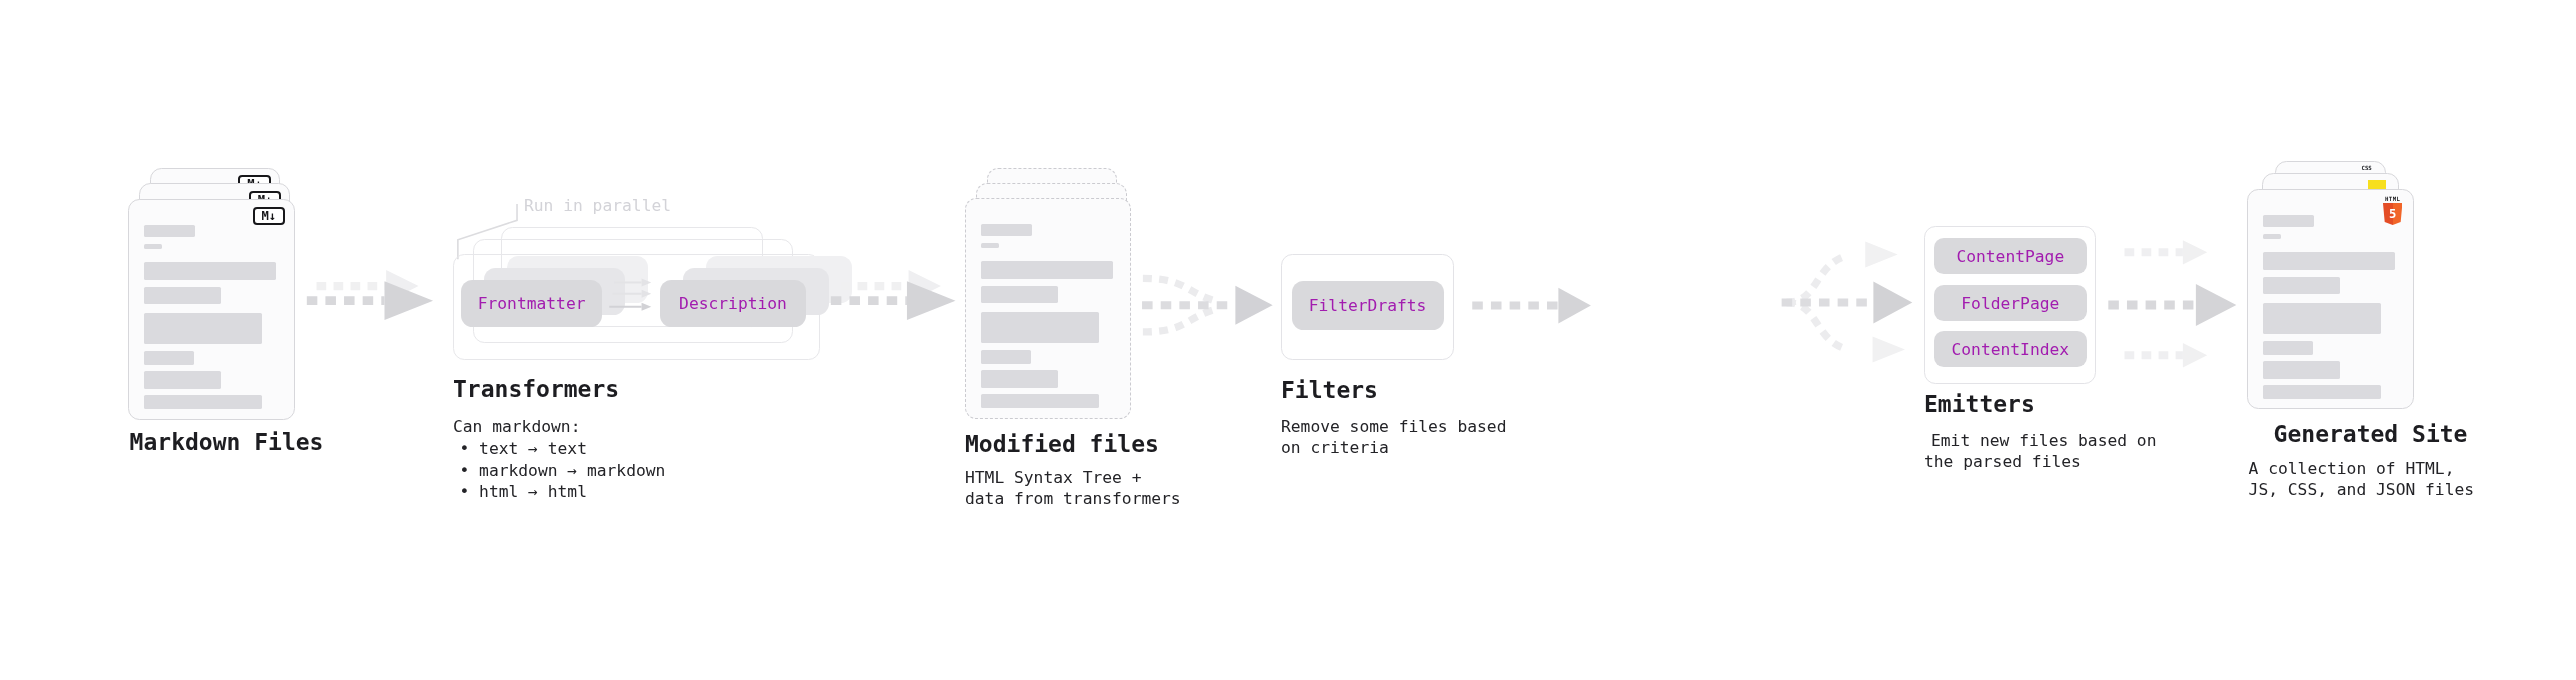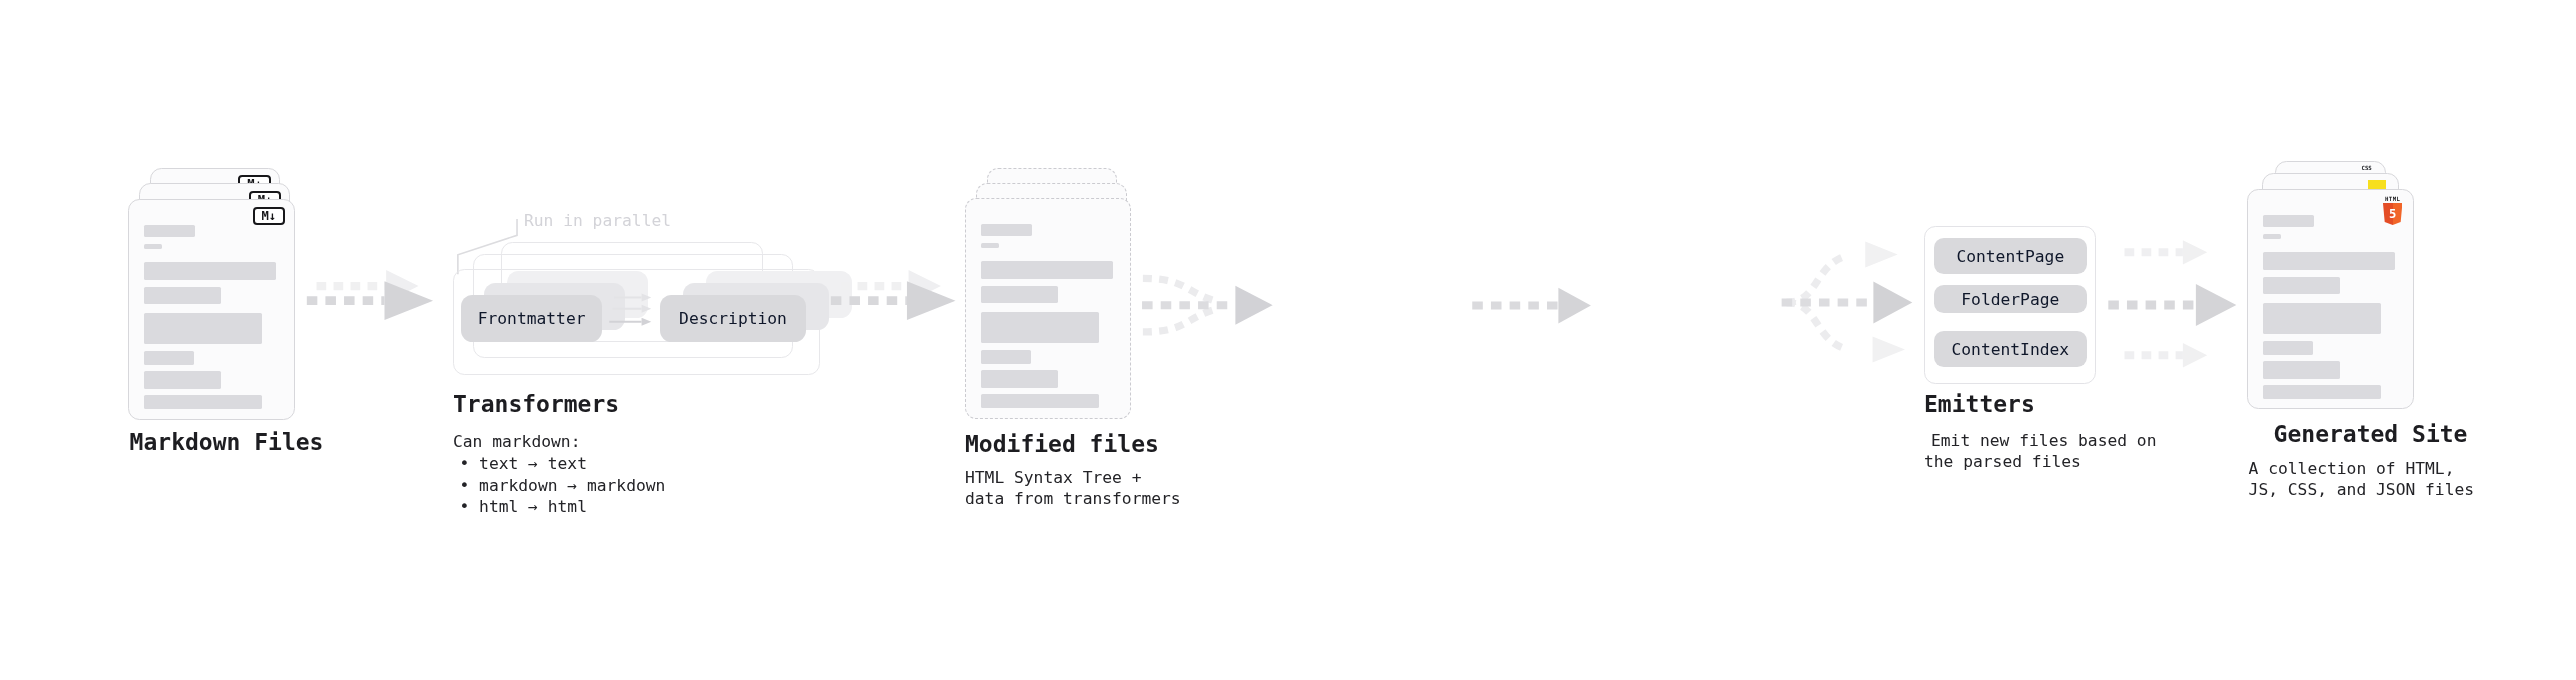--- a/index.html
+++ b/index.html
@@ -23,21 +23,21 @@
   .b7{width:77px;height:18px;margin-bottom:6.5px;}
   .b8{width:118px;height:14px;}
 
   
   .stage-title{position:absolute;font-size:23px;font-weight:700;letter-spacing:0;white-space:nowrap;color:#1d1d21;}
   .stage-sub{position:absolute;font-size:16.3px;line-height:21px;white-space:nowrap;color:#232327;}
   .note{position:absolute;font-size:16.3px;color:#d3d3d8;white-space:nowrap;}
 
   
   .chip{position:absolute;background:#d9d9dc;border-radius:11.4px;display:flex;align-items:center;justify-content:center;
-        font-size:16.3px;color:#0f172a;box-sizing:border-box;white-space:nowrap;}
+        font-size:16.3px;color:#a21caf;box-sizing:border-box;white-space:nowrap;}
   .chip.g1{background:#e6e6e9;}
   .chip.g2{background:#f0f0f2;}
   .container-box{position:absolute;border:1.6px solid #e7e7ea;border-radius:11.4px;box-sizing:border-box;}
   .outline-box{position:absolute;border:1.6px solid #e3e3e7;border-radius:11.4px;box-sizing:border-box;background:#ffffff;}
 
   
   .md-badge{position:absolute;top:6.5px;width:32.5px;height:18.7px;border:2px solid #17171a;border-radius:4.1px;background:#ffffff;
             color:#17171a;font-weight:700;font-size:12.2px;display:flex;align-items:center;justify-content:center;box-sizing:border-box;}
   .html5-badge{position:absolute;top:5.7px;right:9.8px;width:21px;text-align:center;}
   .html5-word{font-size:5.7px;font-weight:700;letter-spacing:0.4px;color:#17171a;line-height:6.5px;}
@@ -77,21 +77,21 @@
     <div class="stage-title" style="left:1.6px;top:268px;">Markdown Files</div>
   </div>
 
   <svg class="abs" style="left:305px;top:244px;" width="138" height="85" viewBox="0 0 170 105">
     <line x1="14" y1="52" x2="100" y2="52" stroke="#f0f0f1" stroke-width="10" stroke-dasharray="12 9"></line>
     <polygon points="100,32 140,52 100,72" fill="#efeff1"></polygon>
     <line x1="2" y1="70" x2="98" y2="70" stroke="#d8d8db" stroke-width="11" stroke-dasharray="13 10"></line>
     <polygon points="98,46 158,70 98,94" fill="#d4d4d7"></polygon>
   </svg>
 
-  <div class="group" style="left:453px;top:208px;width:382px;height:309px;">
+  <div class="group" style="left:453px;top:193px;width:382px;height:309px;">
     <div class="note" style="left:71px;top:3.3px;">Run in parallel</div>
     <svg class="abs" style="left:0;top:11.4px;" width="77" height="65" viewBox="0 0 95 80">
       <polyline points="79,0 79,20 6,44 6,68" fill="none" stroke="#dcdcdf" stroke-width="2"></polyline>
     </svg>
     <div class="container-box" style="left:48px;top:34px;width:262px;height:100px;"></div>
     <div class="container-box" style="left:20.3px;top:46px;width:320px;height:104px;"></div>
     <div class="container-box" style="left:0;top:61px;width:367px;height:106px;"></div>
 
     <div class="chip g2" style="left:54px;top:63px;width:141px;height:47px;"></div>
     <div class="chip g1" style="left:31px;top:75px;width:141px;height:47px;"></div>
@@ -144,40 +144,47 @@
     <div class="stage-sub" style="left:0;top:327px;">data from transformers</div>
   </div>
 
   <svg class="abs" style="left:1138px;top:237px;" width="142" height="138" viewBox="0 0 175 170">
     <path d="M 6,51 C 62,51 58,70 100,80" fill="none" stroke="#ebebed" stroke-width="9" stroke-dasharray="11 9"></path>
     <path d="M 6,117 C 62,117 58,98 100,88" fill="none" stroke="#ebebed" stroke-width="9" stroke-dasharray="11 9"></path>
     <line x1="5" y1="84" x2="120" y2="84" stroke="#dcdcdf" stroke-width="10" stroke-dasharray="13 10"></line>
     <polygon points="120,60 166,84 120,108" fill="#d2d2d6"></polygon>
   </svg>
 
+  <div class="group" style="left:1281px;top:254px;width:203px;height:219px;">
+    <div class="outline-box" style="left:0;top:0;width:173px;height:106px;"></div>
+    <div class="chip" style="left:10.6px;top:27px;width:152px;height:49px;">FilterDrafts</div>
+    <div class="stage-title" style="left:0;top:123px;">Filters</div>
+    <div class="stage-sub" style="left:0;top:162px;">Remove some files based</div>
+    <div class="stage-sub" style="left:0;top:183px;">on criteria</div>
+  </div>
 
   <svg class="abs" style="left:1469px;top:268px;" width="130" height="75" viewBox="0 0 160 92">
     <line x1="4" y1="46" x2="110" y2="46" stroke="#dadadd" stroke-width="10" stroke-dasharray="13 10"></line>
     <polygon points="110,24 150,46 110,68" fill="#d4d4d7"></polygon>
   </svg>
 
 
   <svg class="abs" style="left:1780px;top:221px;" width="138" height="163" viewBox="0 0 170 200">
     <path d="M 8,100 C 48,100 42,52 84,42" fill="none" stroke="#ececee" stroke-width="9" stroke-dasharray="11 9"></path>
     <polygon points="105,25 145,41 105,57" fill="#f1f1f2"></polygon>
     <path d="M 8,100 C 48,100 42,148 84,158" fill="none" stroke="#ececee" stroke-width="9" stroke-dasharray="11 9"></path>
     <polygon points="114,142 154,158 114,174" fill="#f1f1f2"></polygon>
     <line x1="2" y1="100" x2="115" y2="100" stroke="#dcdcdf" stroke-width="10" stroke-dasharray="13 10"></line>
     <polygon points="115,74 163,100 115,126" fill="#d2d2d5"></polygon>
   </svg>
 
   <div class="group" style="left:1924px;top:226px;width:203px;height:260px;">
     <div class="outline-box" style="left:0;top:0;width:172px;height:158px;"></div>
     <div class="chip" style="left:9.8px;top:12.2px;width:153px;height:36px;border-radius:9.8px;">ContentPage</div>
-    <div class="chip" style="left:9.8px;top:59px;width:153px;height:28px;border-radius:9.8px;">FolderPage</div>
+    <div class="chip" style="left:9.8px;top:59px;width:153px;height:36px;border-radius:9.8px;">FolderPage</div>
     <div class="chip" style="left:9.8px;top:105px;width:153px;height:36px;border-radius:9.8px;">ContentIndex</div>
     <div class="stage-title" style="left:0;top:165px;">Emitters</div>
     <div class="stage-sub" style="left:7px;top:204px;">Emit new files based on</div>
     <div class="stage-sub" style="left:0;top:225px;">the parsed files</div>
   </div>
 
   <svg class="abs" style="left:2105px;top:228px;" width="142" height="154" viewBox="0 0 175 190">
     <line x1="24" y1="30" x2="96" y2="30" stroke="#efeff1" stroke-width="10" stroke-dasharray="12 9"></line>
     <polygon points="96,15 126,30 96,45" fill="#f0f0f1"></polygon>
     <line x1="4" y1="95" x2="112" y2="95" stroke="#d8d8db" stroke-width="11" stroke-dasharray="13 10"></line>

